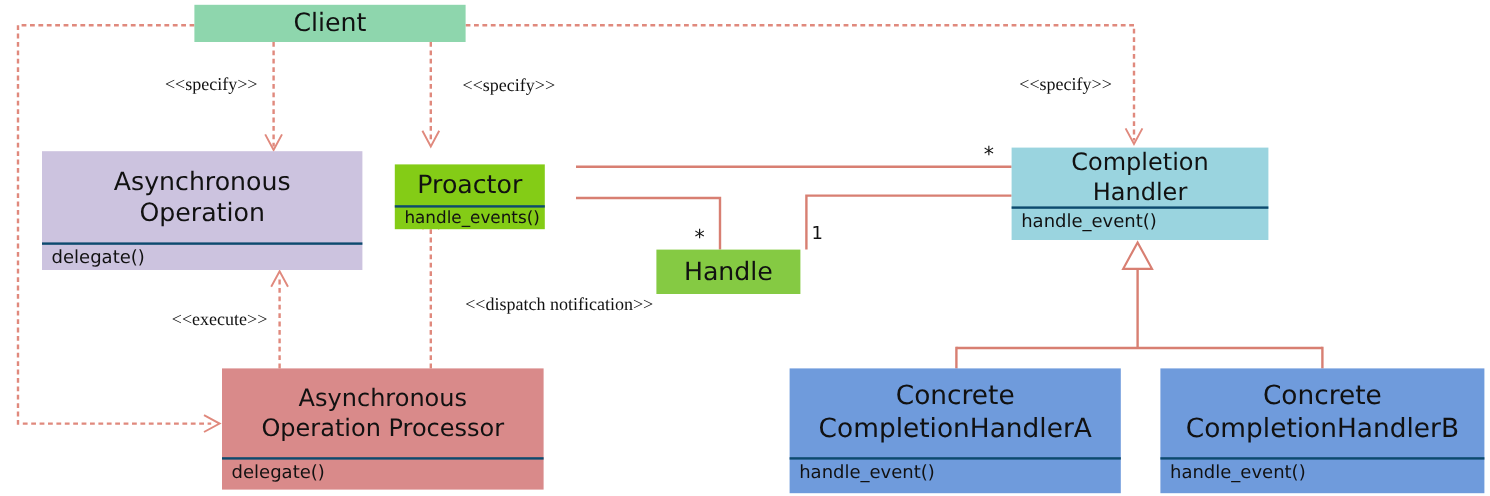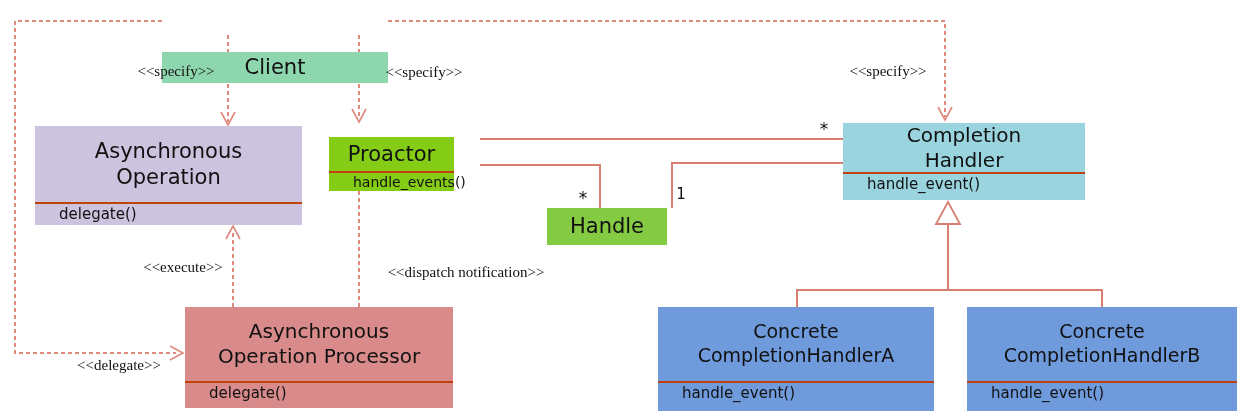--- a/index.html
+++ b/index.html
@@ -52,30 +52,30 @@
   .uml-name {
     display: flex;
     align-items: center;
     justify-content: center;
     text-align: center;
     white-space: pre-line;
     line-height: 1.25;
     box-sizing: border-box;
   }
   .uml-method {
-    border-top: 2px solid #c2410c;
+    border-top: 2px solid #0c4a6e;
     box-sizing: border-box;
-    padding: 1px 0 0 24px;
+    padding: 1px 0 0 8px;
     font-size: 15px;
     line-height: 1.2;
     text-align: left;
   }
   .fs22 { font-size: 21px; }
   .fs20 { font-size: 20px; }
-  .fs19 { font-size: 19px; }
+  .fs19 { font-size: 22px; }
   .lbl {
     position: absolute;
     transform: translateX(-50%);
     font-size: 15px;
     color: #111111;
     white-space: nowrap;
     font-family: Liberation Serif, serif;
   }
   .mult {
     position: absolute;
@@ -136,21 +136,21 @@
 
     <g>
       <polygon class="tri" points="948,202 936,224 960,224"></polygon>
       <path class="ln-solid" d="M948 224 L948 290"></path>
       <path class="ln-solid" d="M797 290 L1102 290"></path>
       <path class="ln-solid" d="M797 289 L797 307"></path>
       <path class="ln-solid" d="M1102 289 L1102 307"></path>
     </g>
   </svg>
 
-  <div class="uml-class" style="left: 162px; top: 4px; width: 226px; height: 31px; background: rgb(142, 214, 173); margin-top: 48px;">
+  <div class="uml-class" style="left: 162px; top: 4px; width: 226px; height: 31px; background: rgb(142, 214, 173);">
     <div class="uml-name fs22" style="height:31px;">Client</div>
   </div>
 
   <div class="uml-class" style="left: 35px; top: 126px; width: 267px; height: 99px; background: rgb(204, 195, 223);">
     <div class="uml-name fs22" style="height:76px;">Asynchronous
 Operation</div>
     <div class="uml-method" style="height:23px;">delegate()</div>
   </div>
 
   <div class="uml-class" style="left: 329px; top: 137px; width: 125px; height: 54px; background: #84cc16;">
@@ -161,21 +161,21 @@
   <div class="uml-class" style="left: 547px; top: 208px; width: 120px; height: 37px; background: rgb(133, 202, 67);">
     <div class="uml-name fs22" style="height:37px;">Handle</div>
   </div>
 
   <div class="uml-class" style="left: 185px; top: 307px; width: 268px; height: 101px; background: rgb(217, 138, 138);">
     <div class="uml-name fs20" style="height:74px;">Asynchronous
 Operation Processor</div>
     <div class="uml-method" style="height:27px;">delegate()</div>
   </div>
 
-  <div class="uml-class" style="left: 843px; top: 123px; width: 242px; height: 77px; background: rgb(154, 212, 223);">
+  <div class="uml-class" style="left: 843px; top: 123px; width: 214px; height: 77px; background: rgb(154, 212, 223);">
     <div class="uml-name fs20" style="height:49px;">Completion
 Handler</div>
     <div class="uml-method" style="height:28px;">handle_event()</div>
   </div>
 
   <div class="uml-class" style="left: 658px; top: 307px; width: 276px; height: 104px; background: rgb(111, 155, 220);">
     <div class="uml-name fs19" style="height:74px;">Concrete
 CompletionHandlerA</div>
     <div class="uml-method" style="height:30px;">handle_event()</div>
   </div>
@@ -183,20 +183,19 @@
   <div class="uml-class" style="left: 967px; top: 307px; width: 270px; height: 104px; background: rgb(111, 155, 220);">
     <div class="uml-name fs19" style="height:74px;">Concrete
 CompletionHandlerB</div>
     <div class="uml-method" style="height:30px;">handle_event()</div>
   </div>
 
   <span class="lbl" style="left:176px; top:63px;">&lt;&lt;specify&gt;&gt;</span>
   <span class="lbl" style="left:424px; top:64px;">&lt;&lt;specify&gt;&gt;</span>
   <span class="lbl" style="left:888px; top:63px;">&lt;&lt;specify&gt;&gt;</span>
   <span class="lbl" style="left:183px; top:259px;">&lt;&lt;execute&gt;&gt;</span>
-  <span class="lbl" style="left:466px; top:264px;text-align:center;">&lt;&lt;dispatch notification&gt;&gt;</span>
-  <span class="lbl" style="left:119px; top:357px;">&lt;&lt;delegate&gt;&gt;</span>
+  <span class="lbl" style="left:466px; top:246px;text-align:center;">&lt;&lt;dispatch notification&gt;&gt;</span>
 
   <span class="mult" style="left:824px; top:119px;">*</span>
   <span class="mult" style="left:583px; top:188px;">*</span>
   <span class="mult" style="left:681px; top:185px; font-size:15px;">1</span>
 
 </div>
 
 </body></html>

